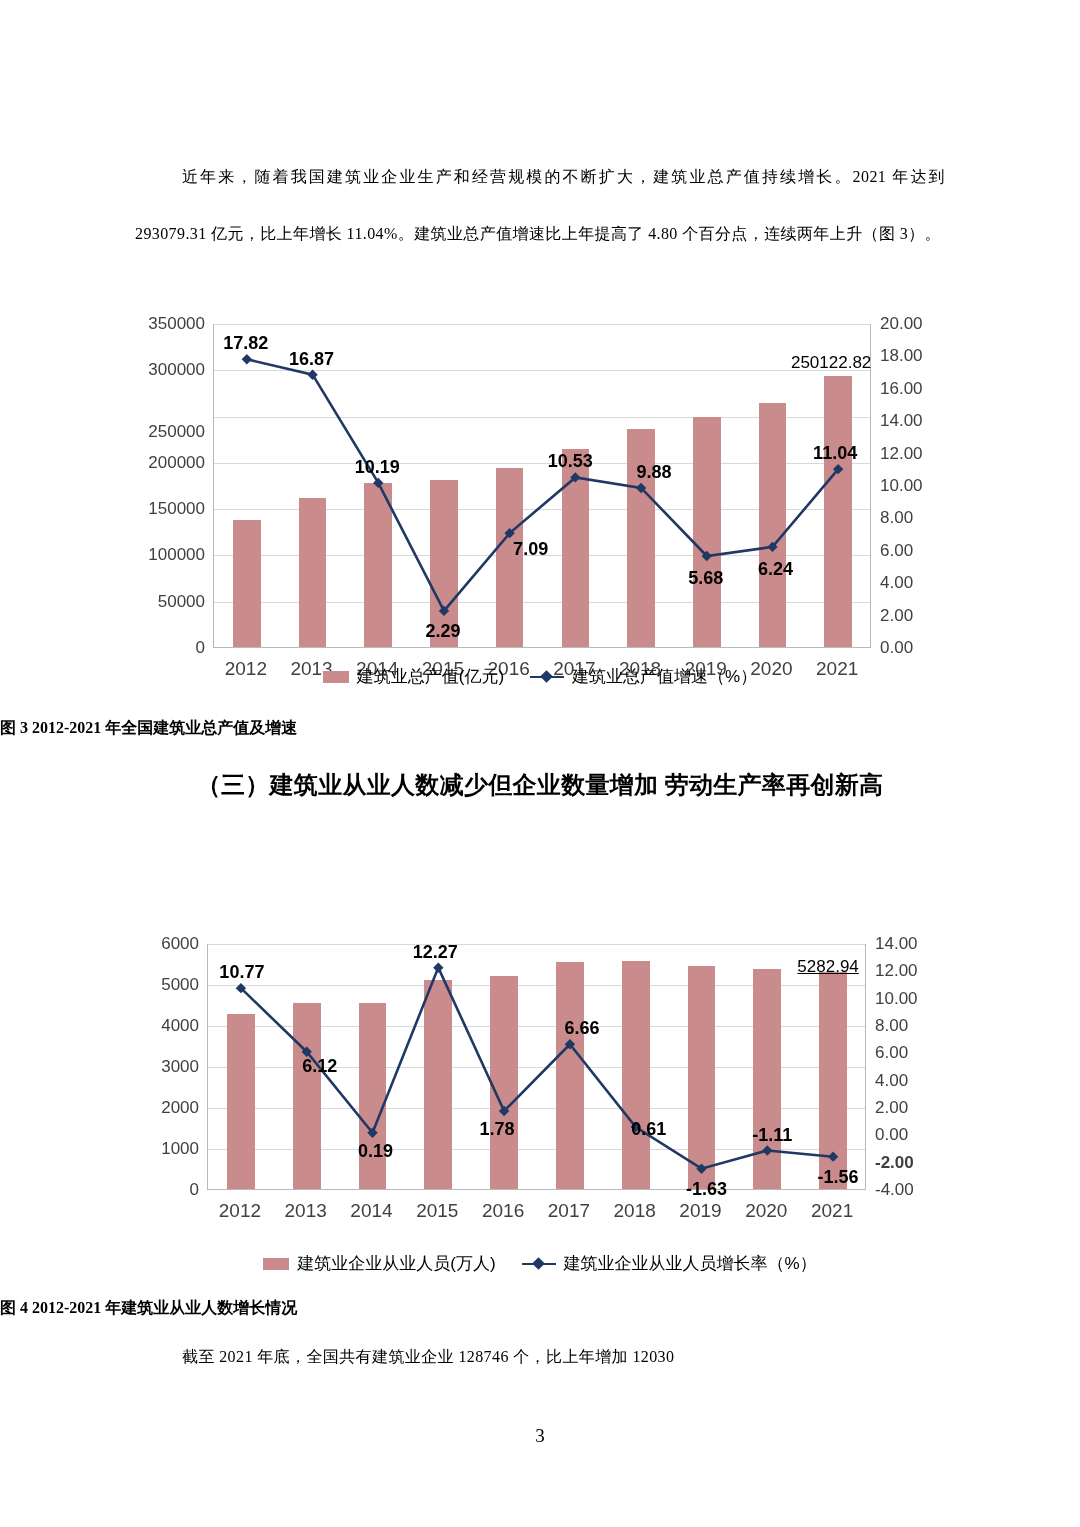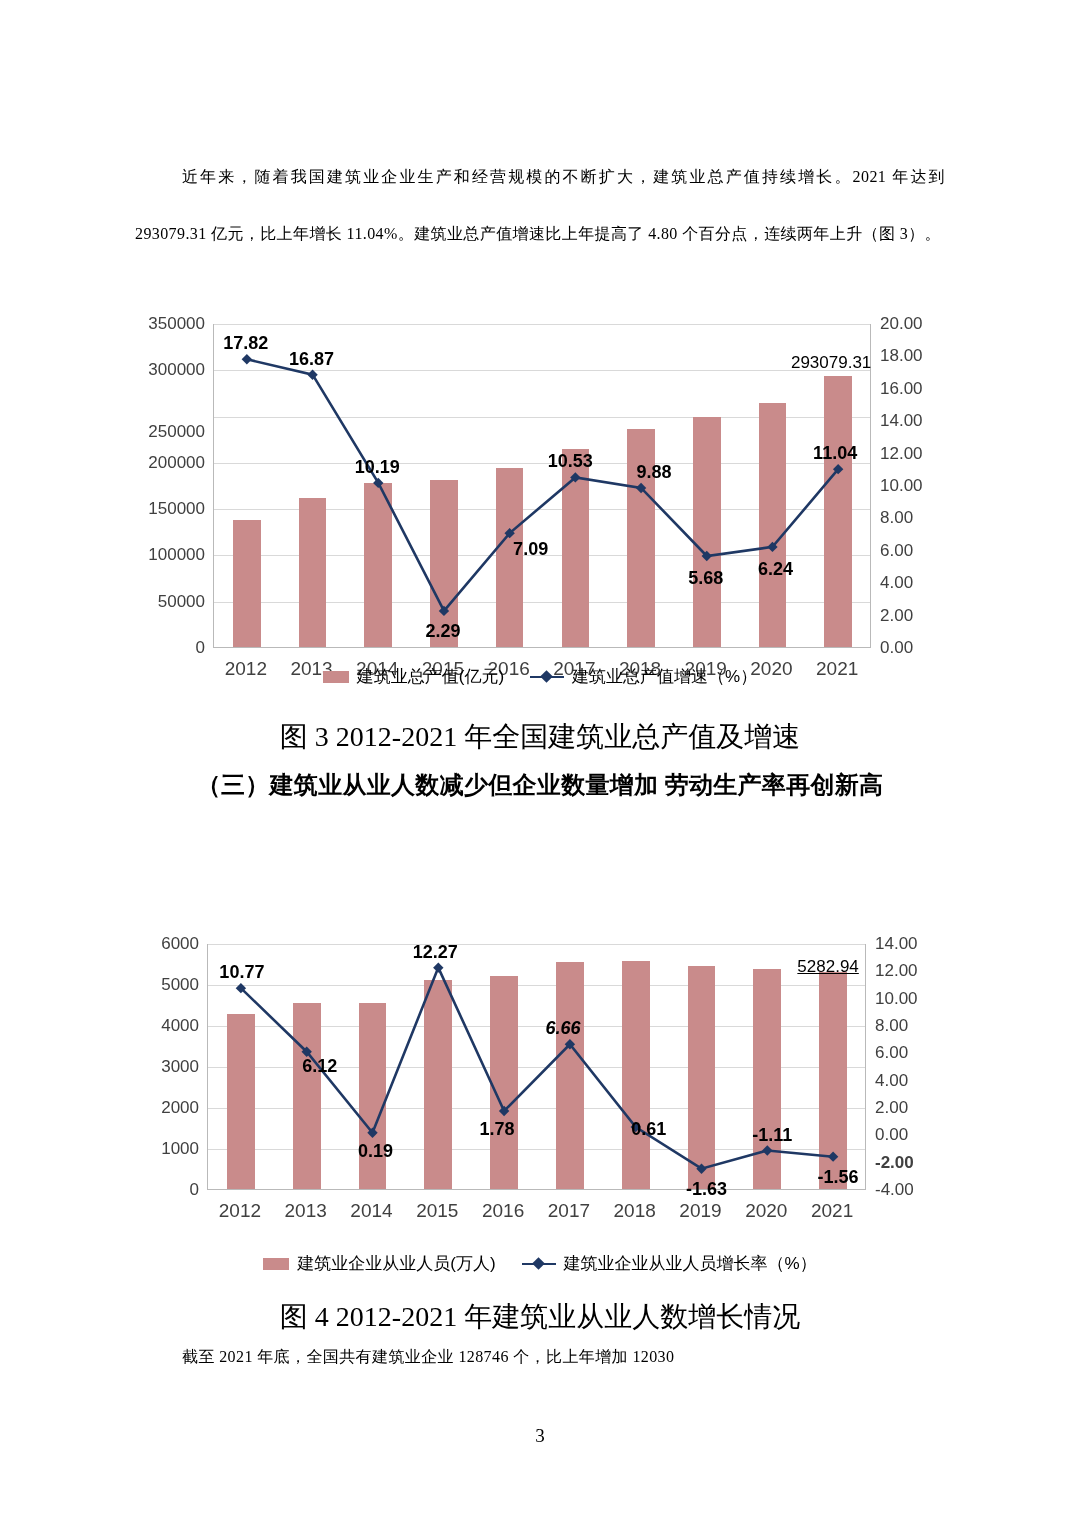--- a/index.html
+++ b/index.html
@@ -1,20 +1,20 @@
 <!DOCTYPE html>
 <html><head>
 <meta charset="utf-8">
 <style>
   html,body{margin:0;padding:0;background:#fff;}
   body{width:1080px;height:1527px;font-family:"Liberation Serif",serif;color:#000;position:relative;overflow:hidden;}
   .page{position:absolute;left:0;top:0;width:1080px;height:1527px;}
   .para{position:absolute;font-size:16px;line-height:57px;letter-spacing:0.4px;text-align:justify;}
   .heading{position:absolute;font-size:24px;font-weight:700;line-height:40px;letter-spacing:0.3px;}
-  .caption{position:absolute;font-size:28px;font-weight:400;text-align:center;width:100%;}
+  .caption{position:absolute;font-size:16px;font-weight:700;width:100%;}
   .pagenum{position:absolute;width:100%;text-align:center;font-size:19px;}
 
   
   .chart{position:absolute;}
   .plot{position:absolute;border-left:1px solid #b9b9b9;border-bottom:1px solid #b9b9b9;box-sizing:border-box;}
   .gridline{position:absolute;left:0;right:0;height:1px;background:#d9d9d9;}
   .ytick{position:absolute;right:0;transform:translateY(-50%);font-size:17px;color:#404040;font-family:"Liberation Sans",sans-serif;text-align:right;}
   .ytick-r{position:absolute;left:0;transform:translateY(-50%);font-size:17px;color:#404040;font-family:"Liberation Sans",sans-serif;text-align:left;}
   .xtick{position:absolute;transform:translateX(-50%);font-size:19px;color:#404040;font-family:"Liberation Sans",sans-serif;text-align:center;}
   .bar{position:absolute;bottom:0;background:#c98b8b;}
@@ -101,21 +101,21 @@
       <div class="dlabel" style="left: 110.85px; top: 23.316px;">17.82</div>
       <div class="dlabel" style="left: 176.55px; top: 38.706px;">16.87</div>
       <div class="dlabel" style="left: 242.25px; top: 146.922px;">10.19</div>
       <div class="dlabel" style="left: 307.95px; top: 310.902px;">2.29</div>
       <div class="dlabel" style="left: 395.65px; top: 229.142px;">7.09</div>
       <div class="dlabel" style="left: 435.35px; top: 141.414px;">10.53</div>
       <div class="dlabel" style="left: 519.05px; top: 151.944px;">9.88</div>
       <div class="dlabel" style="left: 570.75px; top: 257.984px;">5.68</div>
       <div class="dlabel" style="left: 640.45px; top: 248.912px;">6.24</div>
       <div class="dlabel" style="left: 700.15px; top: 133.152px;">11.04</div>
-      <div class="tlabel" style="left: 696.15px; top: 42.6923px; transform: translateX(-50%);">293079.31</div>
+      <div class="tlabel" style="left: 696.15px; top: 42.6923px; transform: translateX(-50%);">250122.82</div>
     </div>
   <div class="legend" style="left:135px;top:665px;width:810px;">
     <span class="lg">
       <span class="lg-sw"></span>
       <span>建筑业总产值(亿元)</span>
     </span>
     <span class="lg">
       <span class="lg-line"></span>
       <span>建筑业总产值增速（%）</span>
     </span>
@@ -183,21 +183,21 @@
       <div class="xtick" style="left: 433.9px; top: 270px;">2017</div>
       <div class="xtick" style="left: 499.7px; top: 270px;">2018</div>
       <div class="xtick" style="left: 565.5px; top: 270px;">2019</div>
       <div class="xtick" style="left: 631.3px; top: 270px;">2020</div>
       <div class="xtick" style="left: 697.1px; top: 270px;">2021</div>
       <div class="dlabel" style="left: 106.9px; top: 32.1433px;">10.77</div>
       <div class="dlabel" style="left: 184.7px; top: 125.693px;">6.12</div>
       <div class="dlabel" style="left: 240.5px; top: 210.737px;">0.19</div>
       <div class="dlabel" style="left: 300.3px; top: 11.6433px;">12.27</div>
       <div class="dlabel" style="left: 362.1px; top: 189.007px;">1.78</div>
-      <div class="dlabel" style="left: 428px; top: 88.3133px; font-style: italic;">6.66</div>
+      <div class="dlabel" style="left: 447px; top: 88.3133px;">6.66</div>
       <div class="dlabel" style="left: 513.7px; top: 188.997px;">0.61</div>
       <div class="dlabel" style="left: 571.5px; top: 248.68px;">-1.63</div>
       <div class="dlabel" style="left: 637.3px; top: 194.503px;">-1.11</div>
       <div class="dlabel" style="left: 703.1px; top: 236.653px;">-1.56</div>
       <div class="tlabel" style="left: 693.1px; top: 27px; transform: translateX(-50%); text-decoration: underline;">5282.94</div>
     </div>
   <div class="legend" style="left:135px;top:1252px;width:810px;">
     <span class="lg">
       <span class="lg-sw"></span>
       <span>建筑业企业从业人员(万人)</span>

